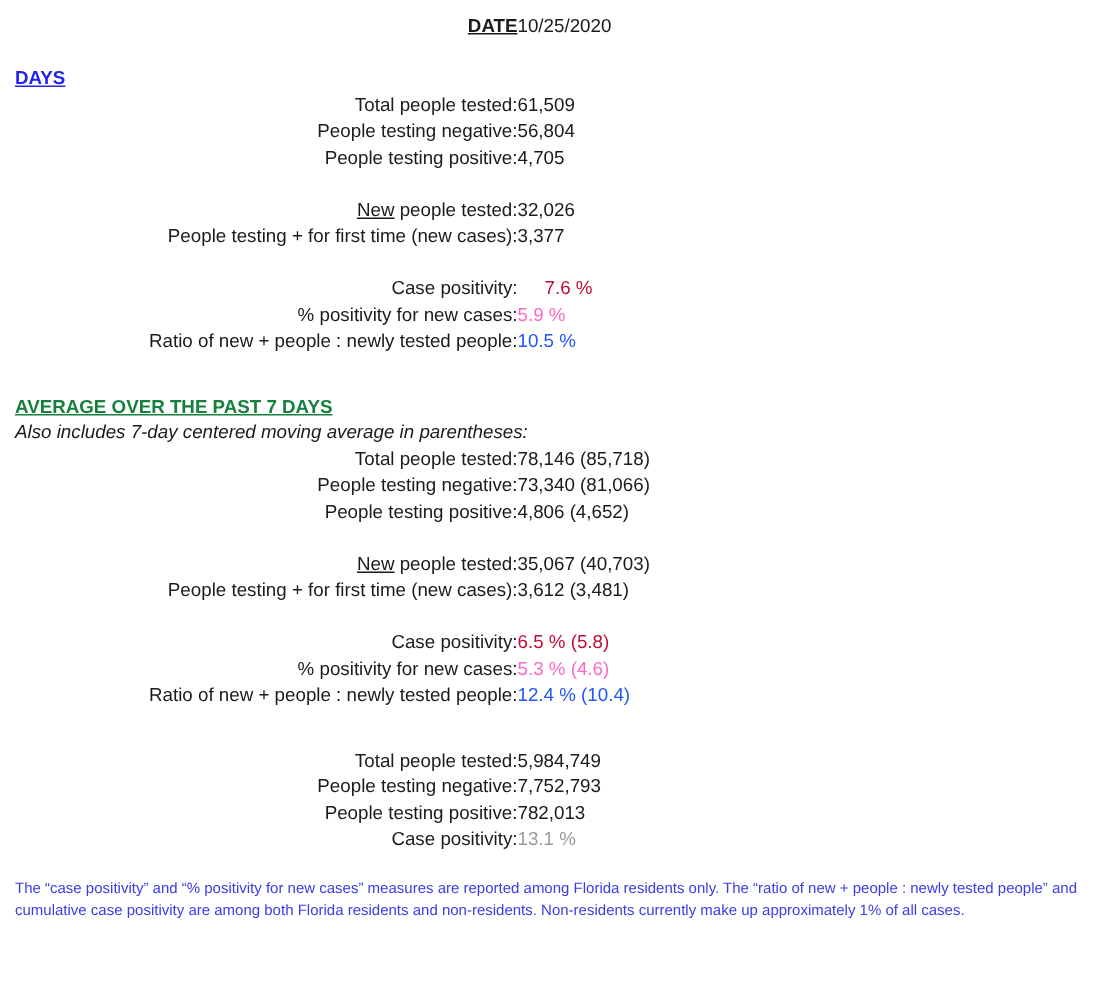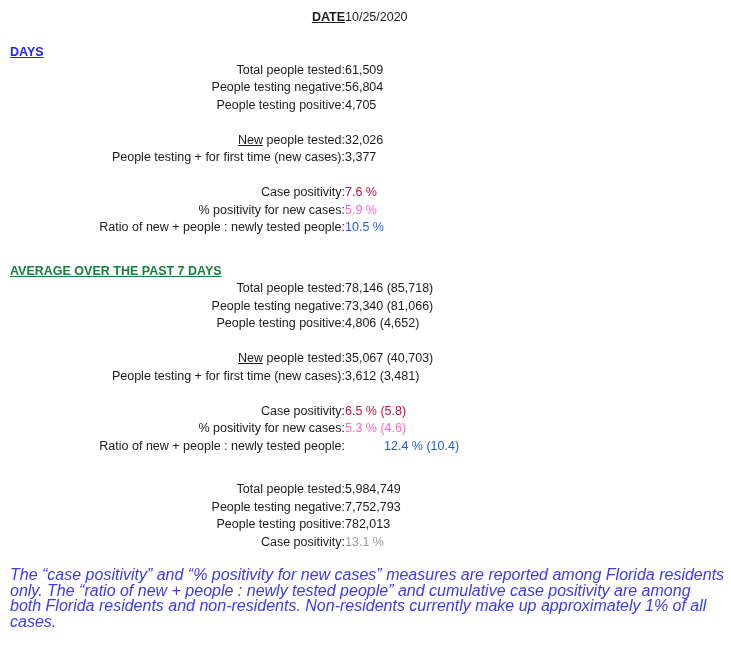--- a/index.html
+++ b/index.html
@@ -13,21 +13,21 @@
   .row{display:flex;line-height:17.5px;min-height:17.5px;}
   .label{width:335px;flex:none;text-align:right;}
   .value{flex:none;white-space:pre;}
   .bold{font-weight:bold;}
   .u{text-decoration:underline;}
   .section-title{font-weight:bold;text-decoration:underline;line-height:17.5px;}
   .subtitle{font-style:italic;line-height:17.5px;}
   .gap{height:17.5px;}
   .section-gap{height:26px;}
   .pre-footnote-gap{height:16px;}
-  .footnote{font-size:16px;line-height:15.5px;width:716px;font-style:italic;}
+  .footnote{font-size:10px;line-height:15.5px;width:716px;}
 </style>
 </head>
 <body>
 
 <div class="page">
 
   <div class="row">
     <span class="label bold u">DATE</span>
     <span class="value">10/25/2020</span>
   </div>
@@ -58,36 +58,37 @@
     </div>
     <div class="row">
       <span class="label">People testing + for first time (new cases):</span>
       <span class="value">3,377</span>
     </div>
 
     <div class="gap"></div>
 
     <div class="row">
       <span class="label">Case positivity:</span>
-      <span class="value" style="color: rgb(192, 13, 58);">7.6 %</span>
+      <span class="value" style="color: rgb(192, 13, 58); margin-left: 18px;">7.6 %</span>
     </div>
     <div class="row">
       <span class="label">% positivity for new cases:</span>
       <span class="value" style="color: rgb(255, 104, 200);">5.9 %</span>
     </div>
     <div class="row">
       <span class="label">Ratio of new + people : newly tested people:</span>
       <span class="value" style="color: rgb(36, 87, 240);">10.5 %</span>
     </div>
   </div>
 
   <div class="section-gap"></div>
 
   <div>
     <div class="section-title" style="color: #15803d;">AVERAGE OVER THE PAST 7 DAYS</div>
+    <div class="subtitle">Also includes 7-day centered moving average in parentheses:</div>
 
     <div class="row">
       <span class="label">Total people tested:</span>
       <span class="value">78,146 (85,718)</span>
     </div>
     <div class="row">
       <span class="label">People testing negative:</span>
       <span class="value">73,340 (81,066)</span>
     </div>
     <div class="row">
@@ -111,21 +112,21 @@
     <div class="row">
       <span class="label">Case positivity:</span>
       <span class="value" style="color: rgb(192, 13, 58);">6.5 % (5.8)</span>
     </div>
     <div class="row">
       <span class="label">% positivity for new cases:</span>
       <span class="value" style="color: rgb(255, 104, 200);">5.3 % (4.6)</span>
     </div>
     <div class="row">
       <span class="label">Ratio of new + people : newly tested people:</span>
-      <span class="value" style="color: rgb(36, 87, 240); margin-left: 39px;">12.4 % (10.4)</span>
+      <span class="value" style="color: rgb(36, 87, 240);">12.4 % (10.4)</span>
     </div>
   </div>
 
   <div class="section-gap"></div>
 
   <div>
 
     <div class="row">
       <span class="label">Total people tested:</span>
       <span class="value">5,984,749</span>

